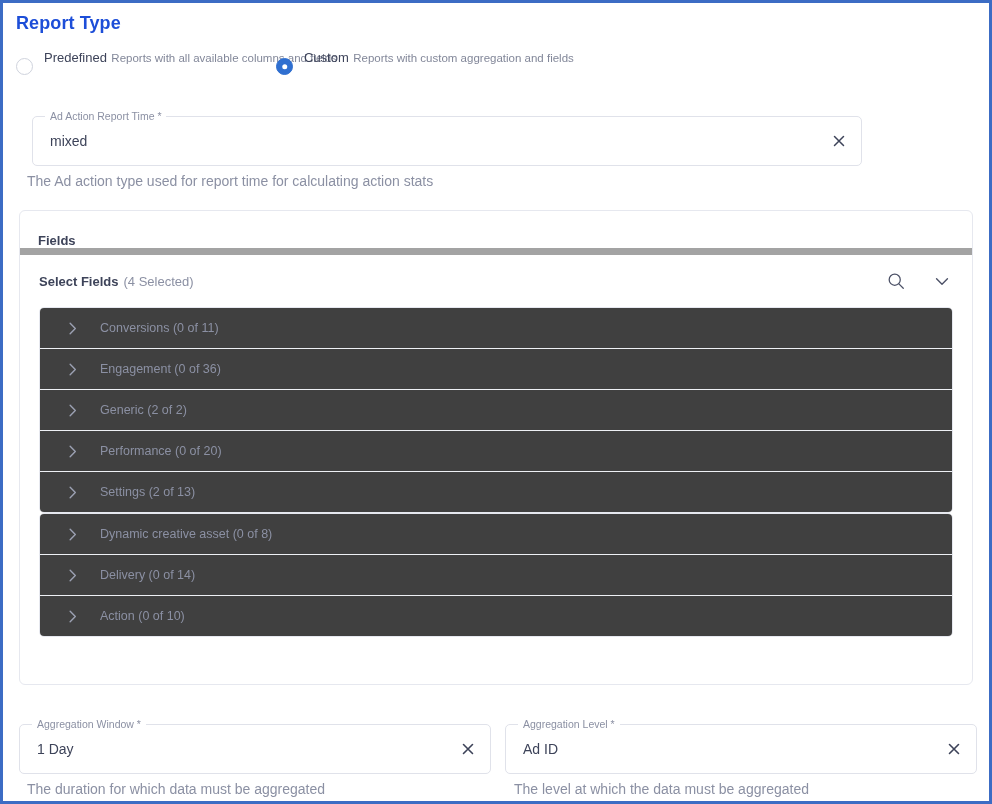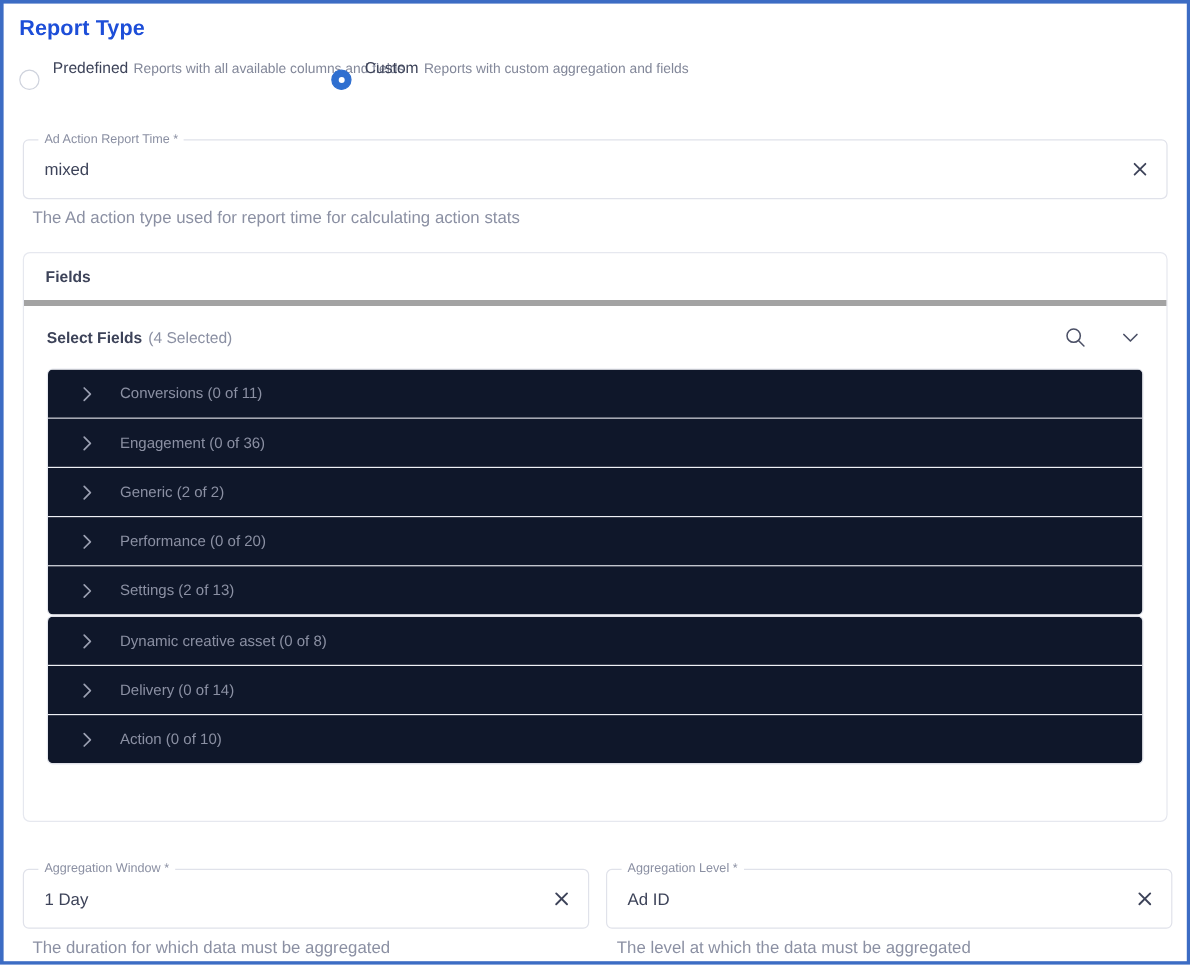--- a/index.html
+++ b/index.html
@@ -134,21 +134,21 @@
     color: #3d4359;
     cursor: pointer;
   }
   .helper {
     position: absolute;
     font-size: 14px;
     color: #8b90a3;
     white-space: nowrap;
   }
 
-  #field-adaction { left: 16px; top: 113px; width: 954px; height: 50px; }
+  #field-adaction { left: 29px; top: 113px; width: 830px; height: 50px; }
   #helper-adaction { left: 24px; top: 170px; }
   #field-aggwindow { left: 16px; top: 721px; width: 472px; height: 50px; }
   #helper-aggwindow { left: 24px; top: 778px; }
   #field-agglevel { left: 502px; top: 721px; width: 472px; height: 50px; }
   #helper-agglevel { left: 511px; top: 778px; }
 
   
   .card {
     position: absolute;
     left: 16px;
@@ -156,23 +156,23 @@
     width: 954px;
     height: 475px;
     box-sizing: border-box;
     border: 1px solid #e6e8ef;
     border-radius: 6px;
     background: #ffffff;
   }
   .card-header {
     height: 44px;
     box-sizing: border-box;
-    border-bottom: 5px solid #a3a3a3;
-    display: flex;
-    align-items: center;
+    border-bottom: 7px solid #a3a3a3;
+    display: flex;
+    align-items: flex-end;
     padding-left: 18px;
   }
   .card-header-title {
     font-size: 13px;
     font-weight: bold;
     color: #3d4359;
   }
   .card-body { padding: 0 19px; }
 
   .group-head {
@@ -229,21 +229,21 @@
     border: 1px solid #e6e8ef;
     border-radius: 5px;
     overflow: hidden;
   }
   .list-row {
     height: 40px;
     display: flex;
     align-items: center;
     border-bottom: 1px solid #eef0f5;
     padding-left: 24px;
-    background: #0f172a;
+    background: #404040;
   }
   .list-row:last-child { border-bottom: none; }
   .chev-right {
     width: 16px; height: 16px;
     color: #9ba0b2;
     margin-right: 20px;
     flex: none;
     display: flex;
     align-items: center;
     justify-content: center;

